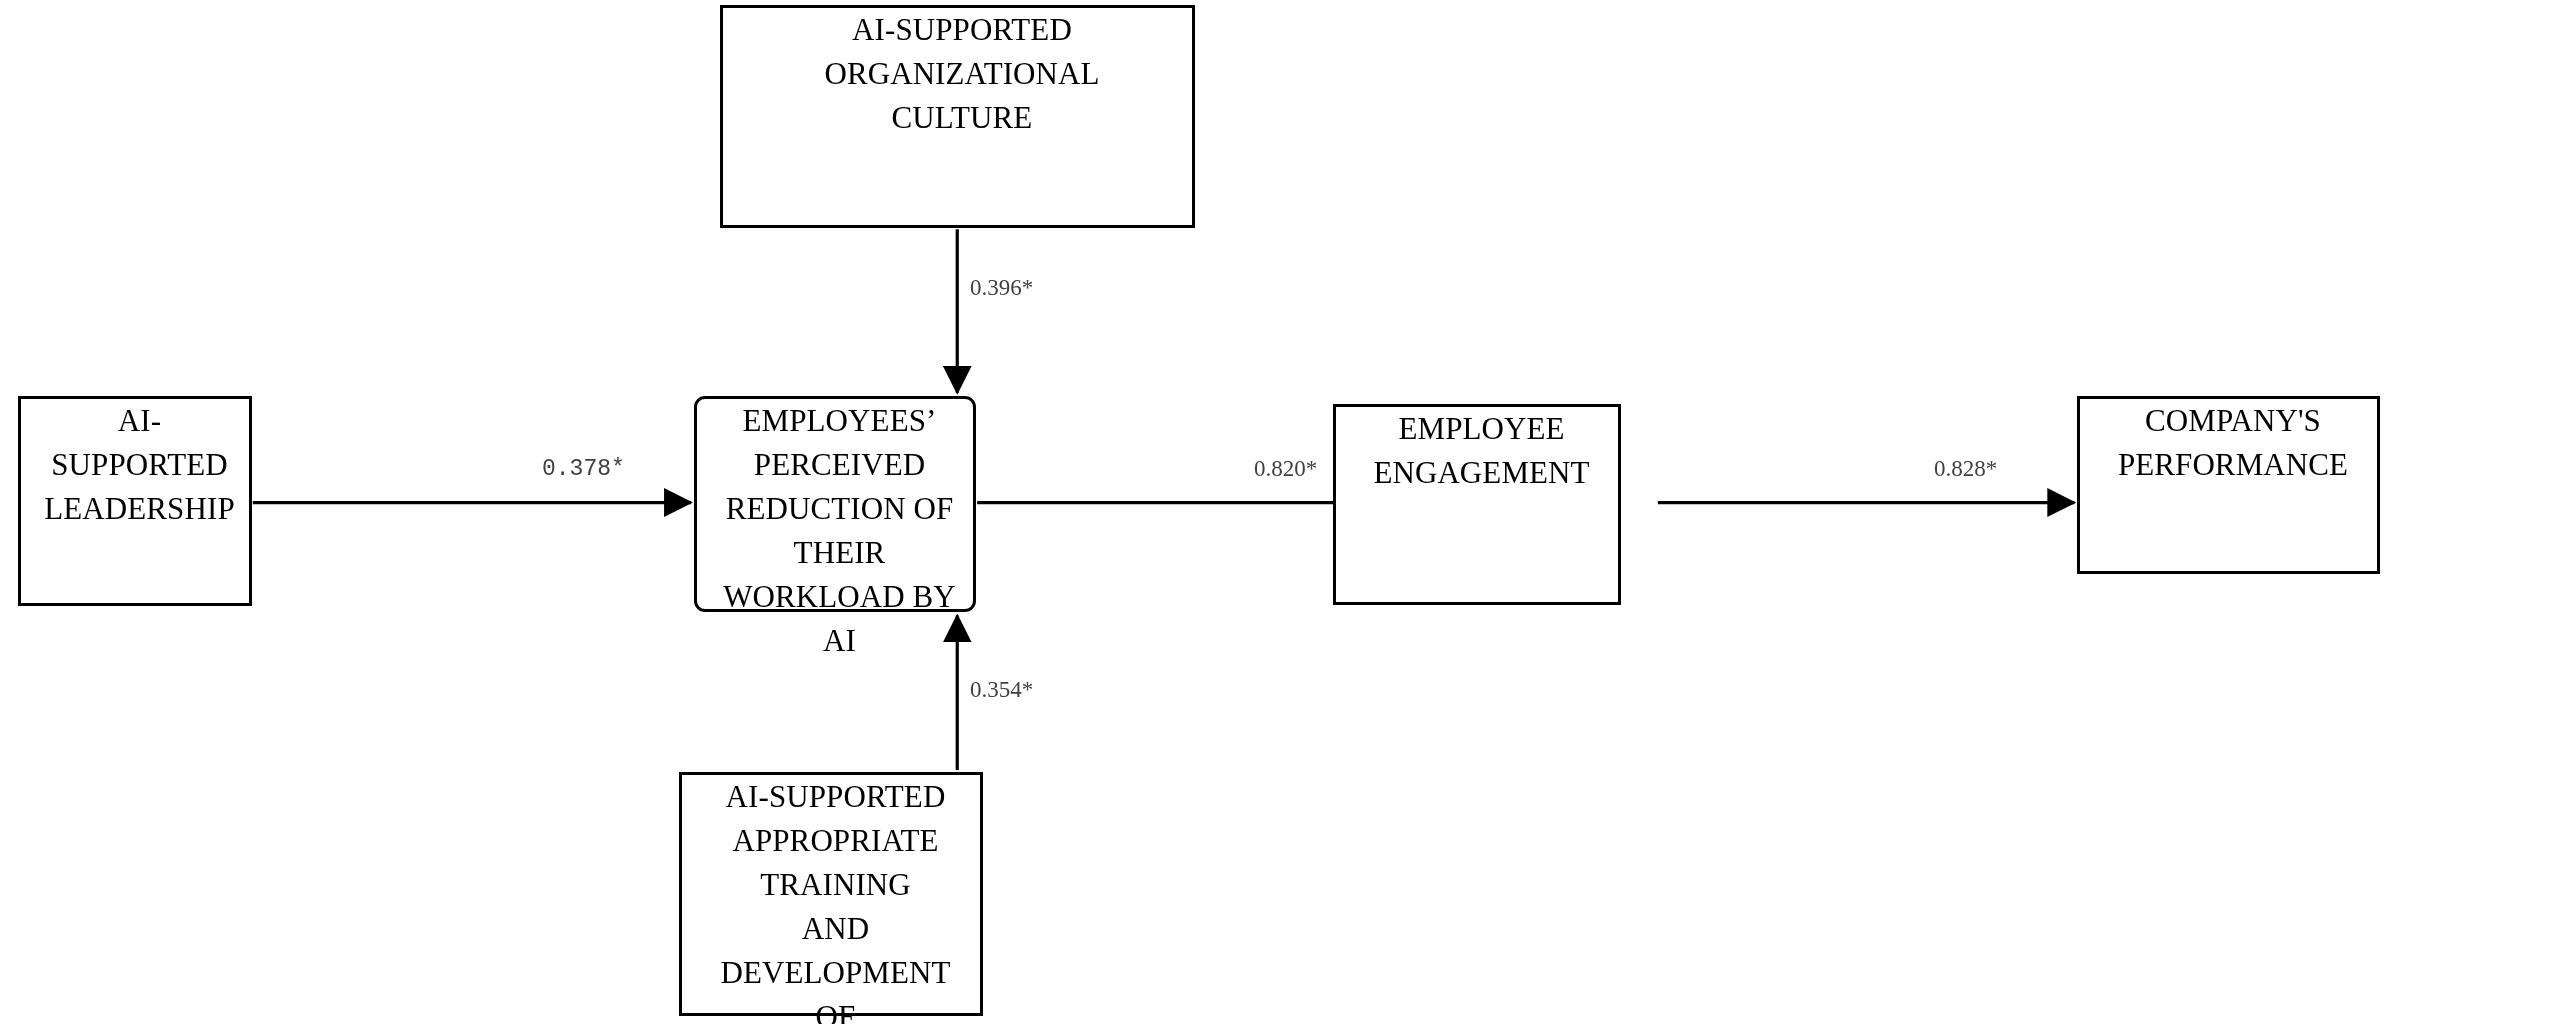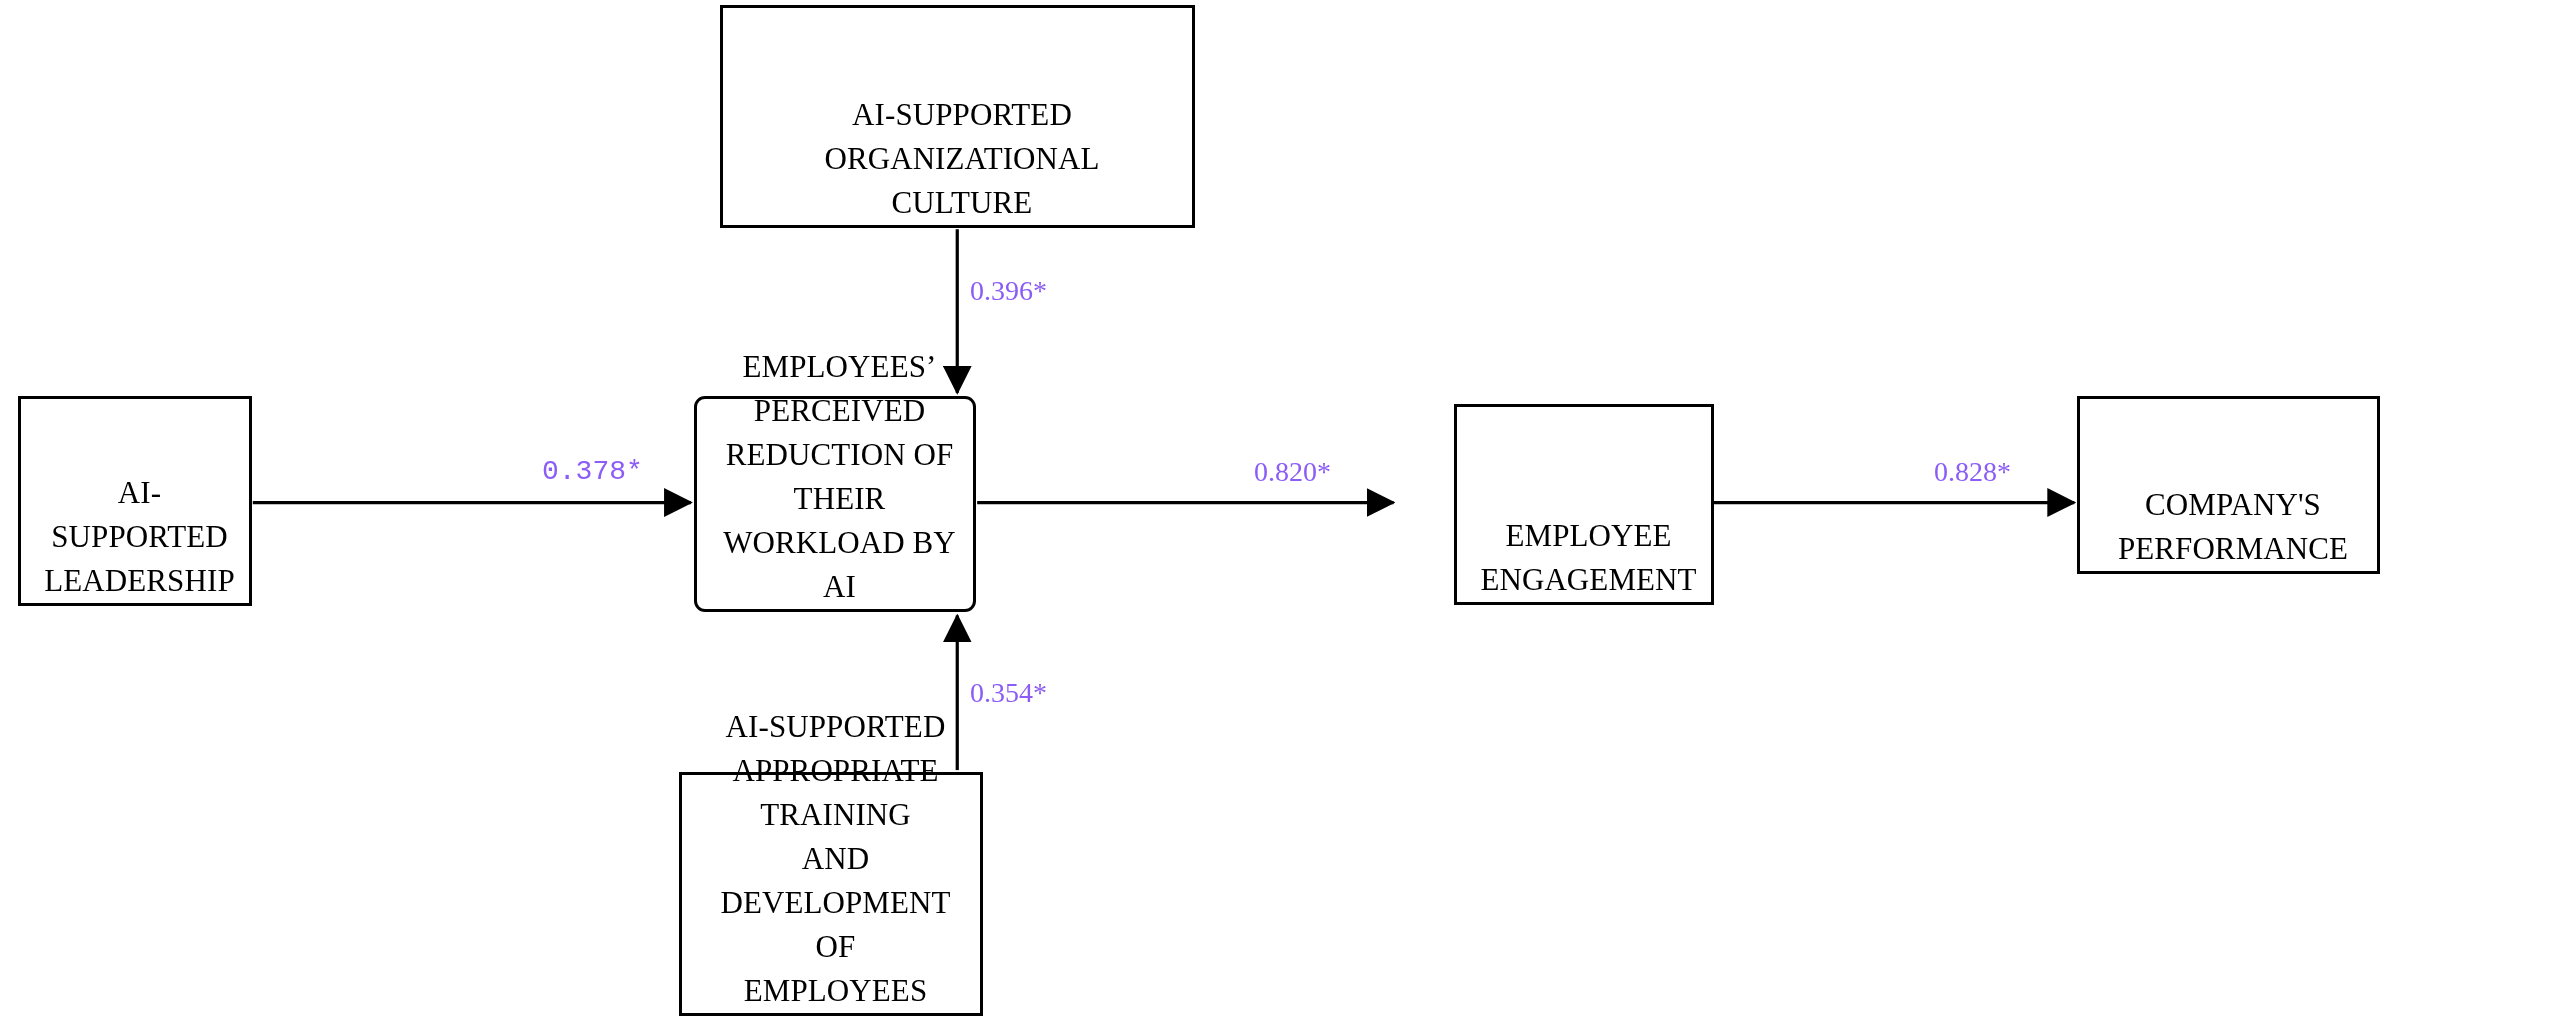--- a/index.html
+++ b/index.html
@@ -14,55 +14,55 @@
     background: #ffffff;
     font-family: "Liberation Serif", "DejaVu Serif", serif;
     overflow: hidden;
   }
   .node {
     position: absolute;
     box-sizing: border-box;
     border: 3.2px solid #000000;
     background: #ffffff;
     display: flex;
-    align-items: flex-end;
+    align-items: flex-start;
     justify-content: center;
     text-align: center;
     color: #000000;
     padding-left: 9px;
   }
   .node-label {
     font-size: 31px;
     line-height: 1.42;
     letter-spacing: 0.1px;
     white-space: pre-line;
     padding: 0 7.7px;
   }
 
   
   #node-culture    { left: 720px; top: 5.1px;    width: 475px; height: 223px; }
   #node-leadership { left: 18px;   top: 396px;  width: 234px; height: 210px; }
   #node-workload   { left: 694px; top: 396px;  width: 282px; height: 216px; border-radius: 11px; }
-  #node-engagement { left: 1454px; top: 404px;  width: 260px; height: 201px; }
+  #node-engagement { left: 1333px; top: 404px;  width: 288px; height: 201px; }
   #node-performance{ left: 2077px; top: 396px;  width: 303px; height: 178px; }
   #node-training   { left: 679px; top: 772px; width: 304px; height: 244px; }
 
   
   #connectors {
     position: absolute;
     left: 0; top: 0;
     width: 2576px;
     height: 1025px;
     pointer-events: none;
   }
 
   .edge-label {
     position: absolute;
-    font-size: 28px;
-    color: #8b5cf6;
+    font-size: 23px;
+    color: #404040;
     white-space: nowrap;
   }
   #label-culture-workload    { left: 970px; top: 275px; }
   #label-leadership-workload { left: 542px;  top: 456px; font-family: Liberation Mono, monospace; }
   #label-workload-engagement { left: 1254px; top: 456px; }
   #label-engagement-perf     { left: 1934px; top: 456px; }
   #label-training-workload   { left: 970px; top: 677px; }
 </style>
 </head>
 <body>

